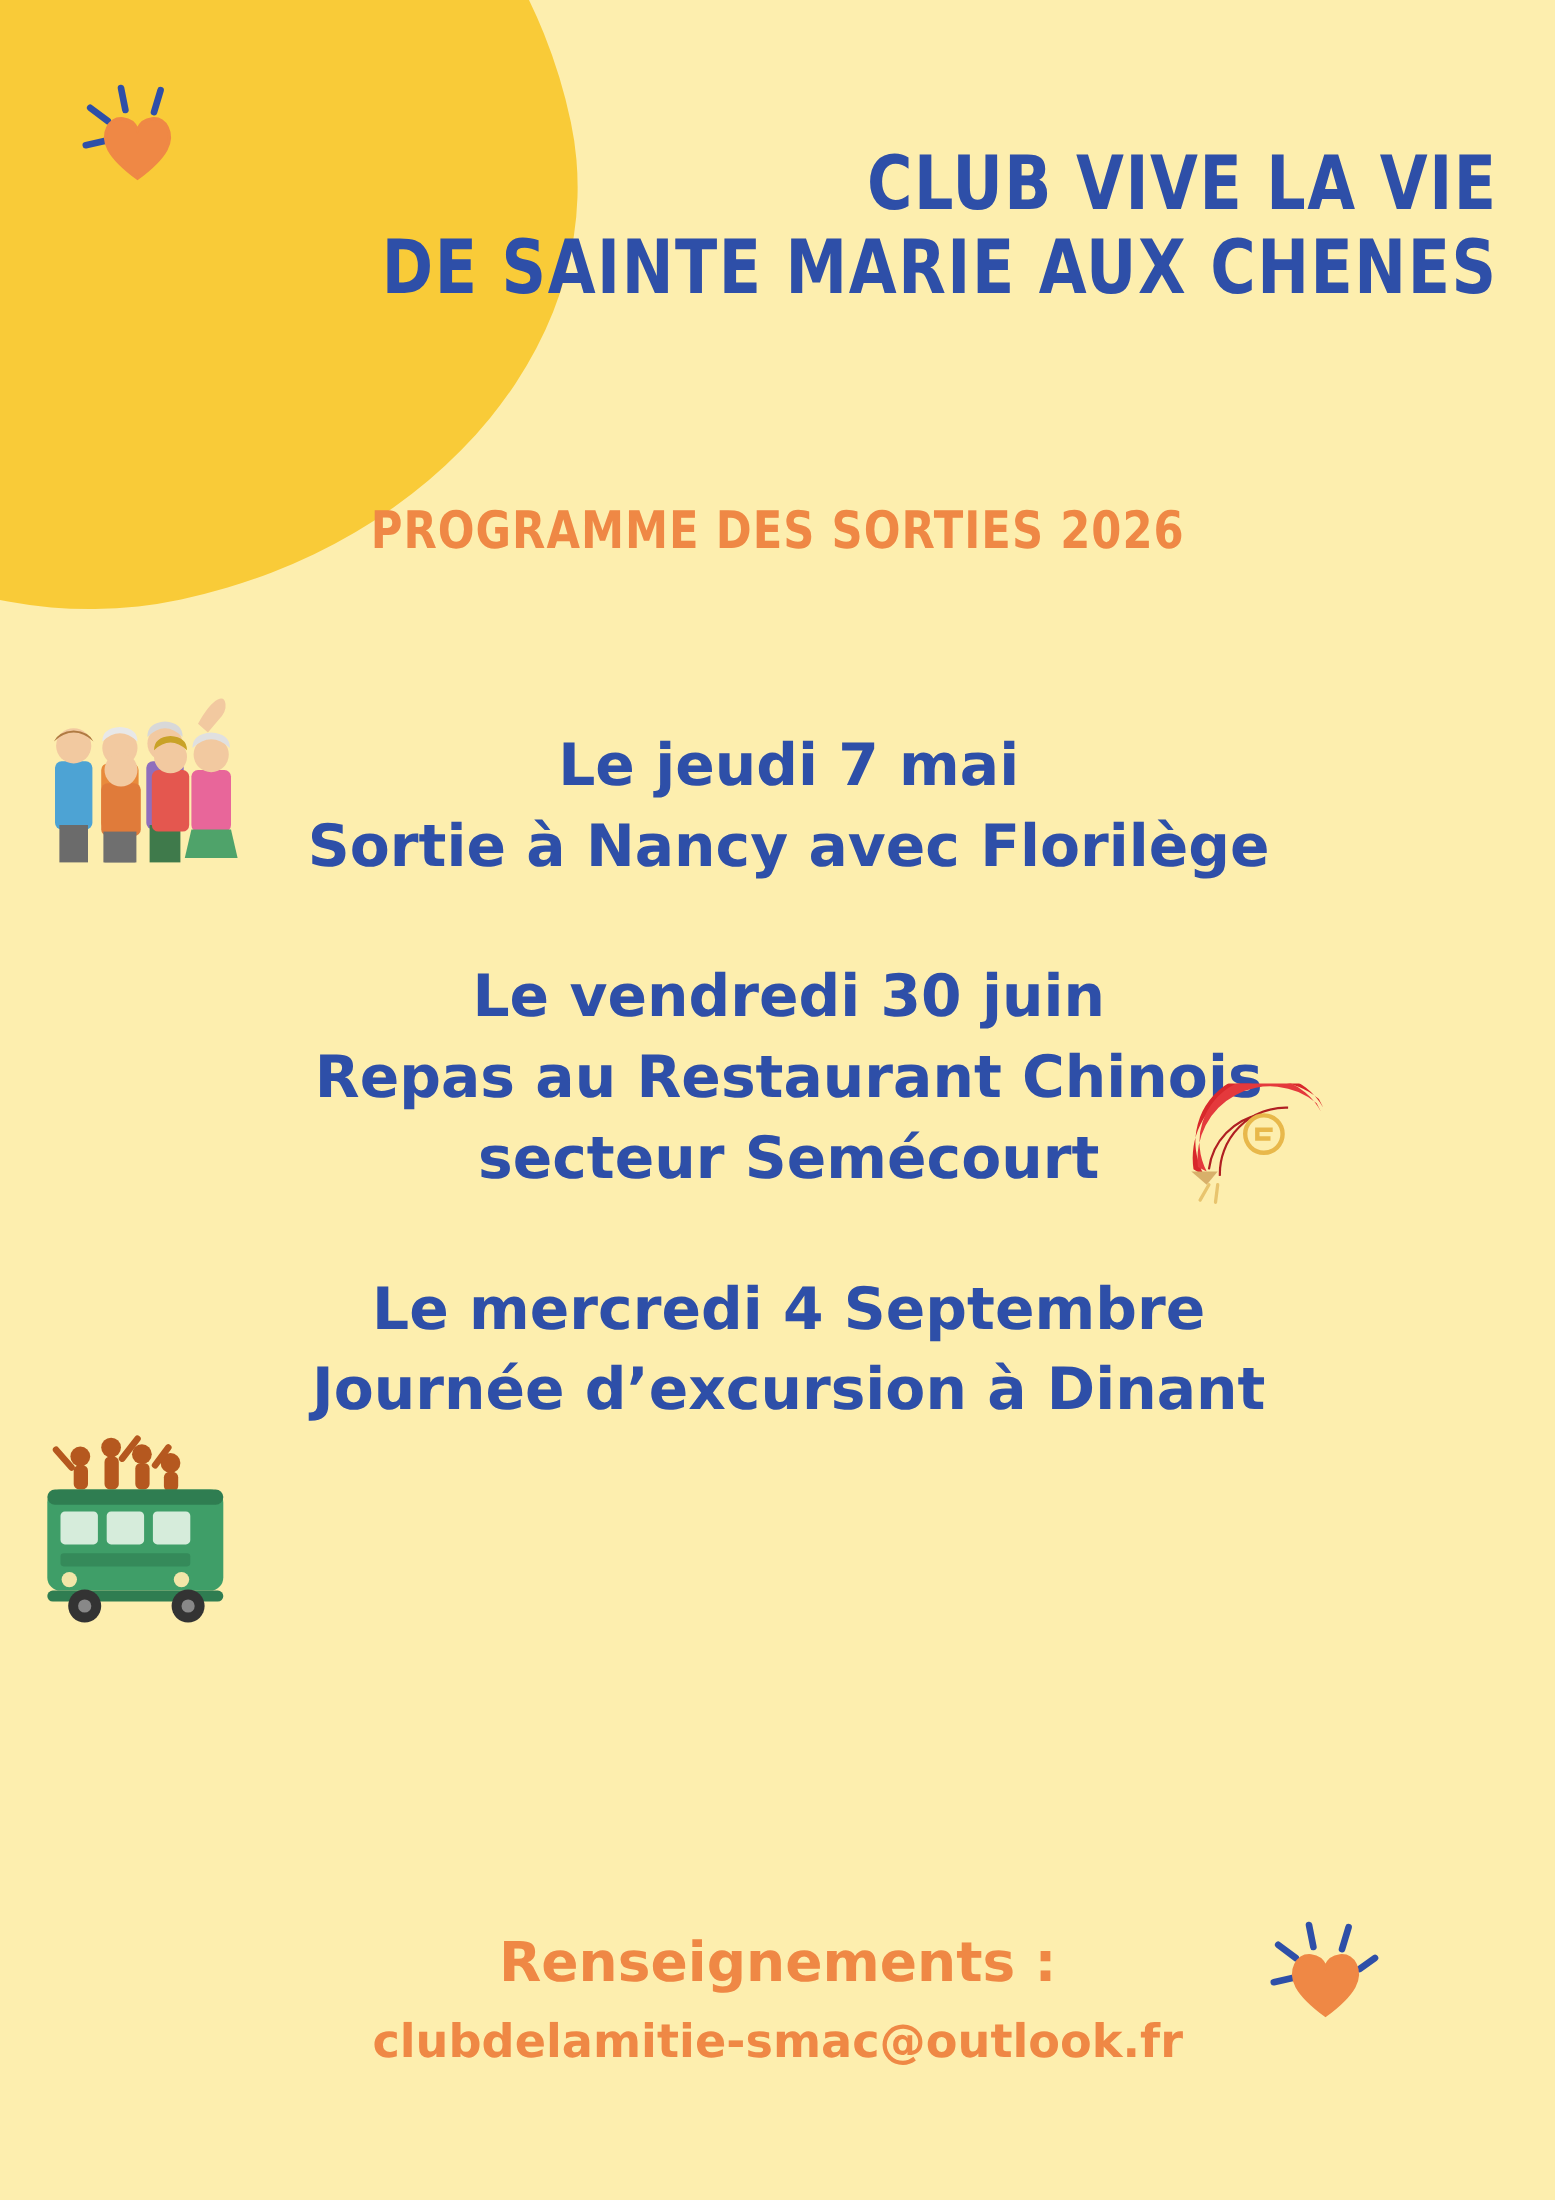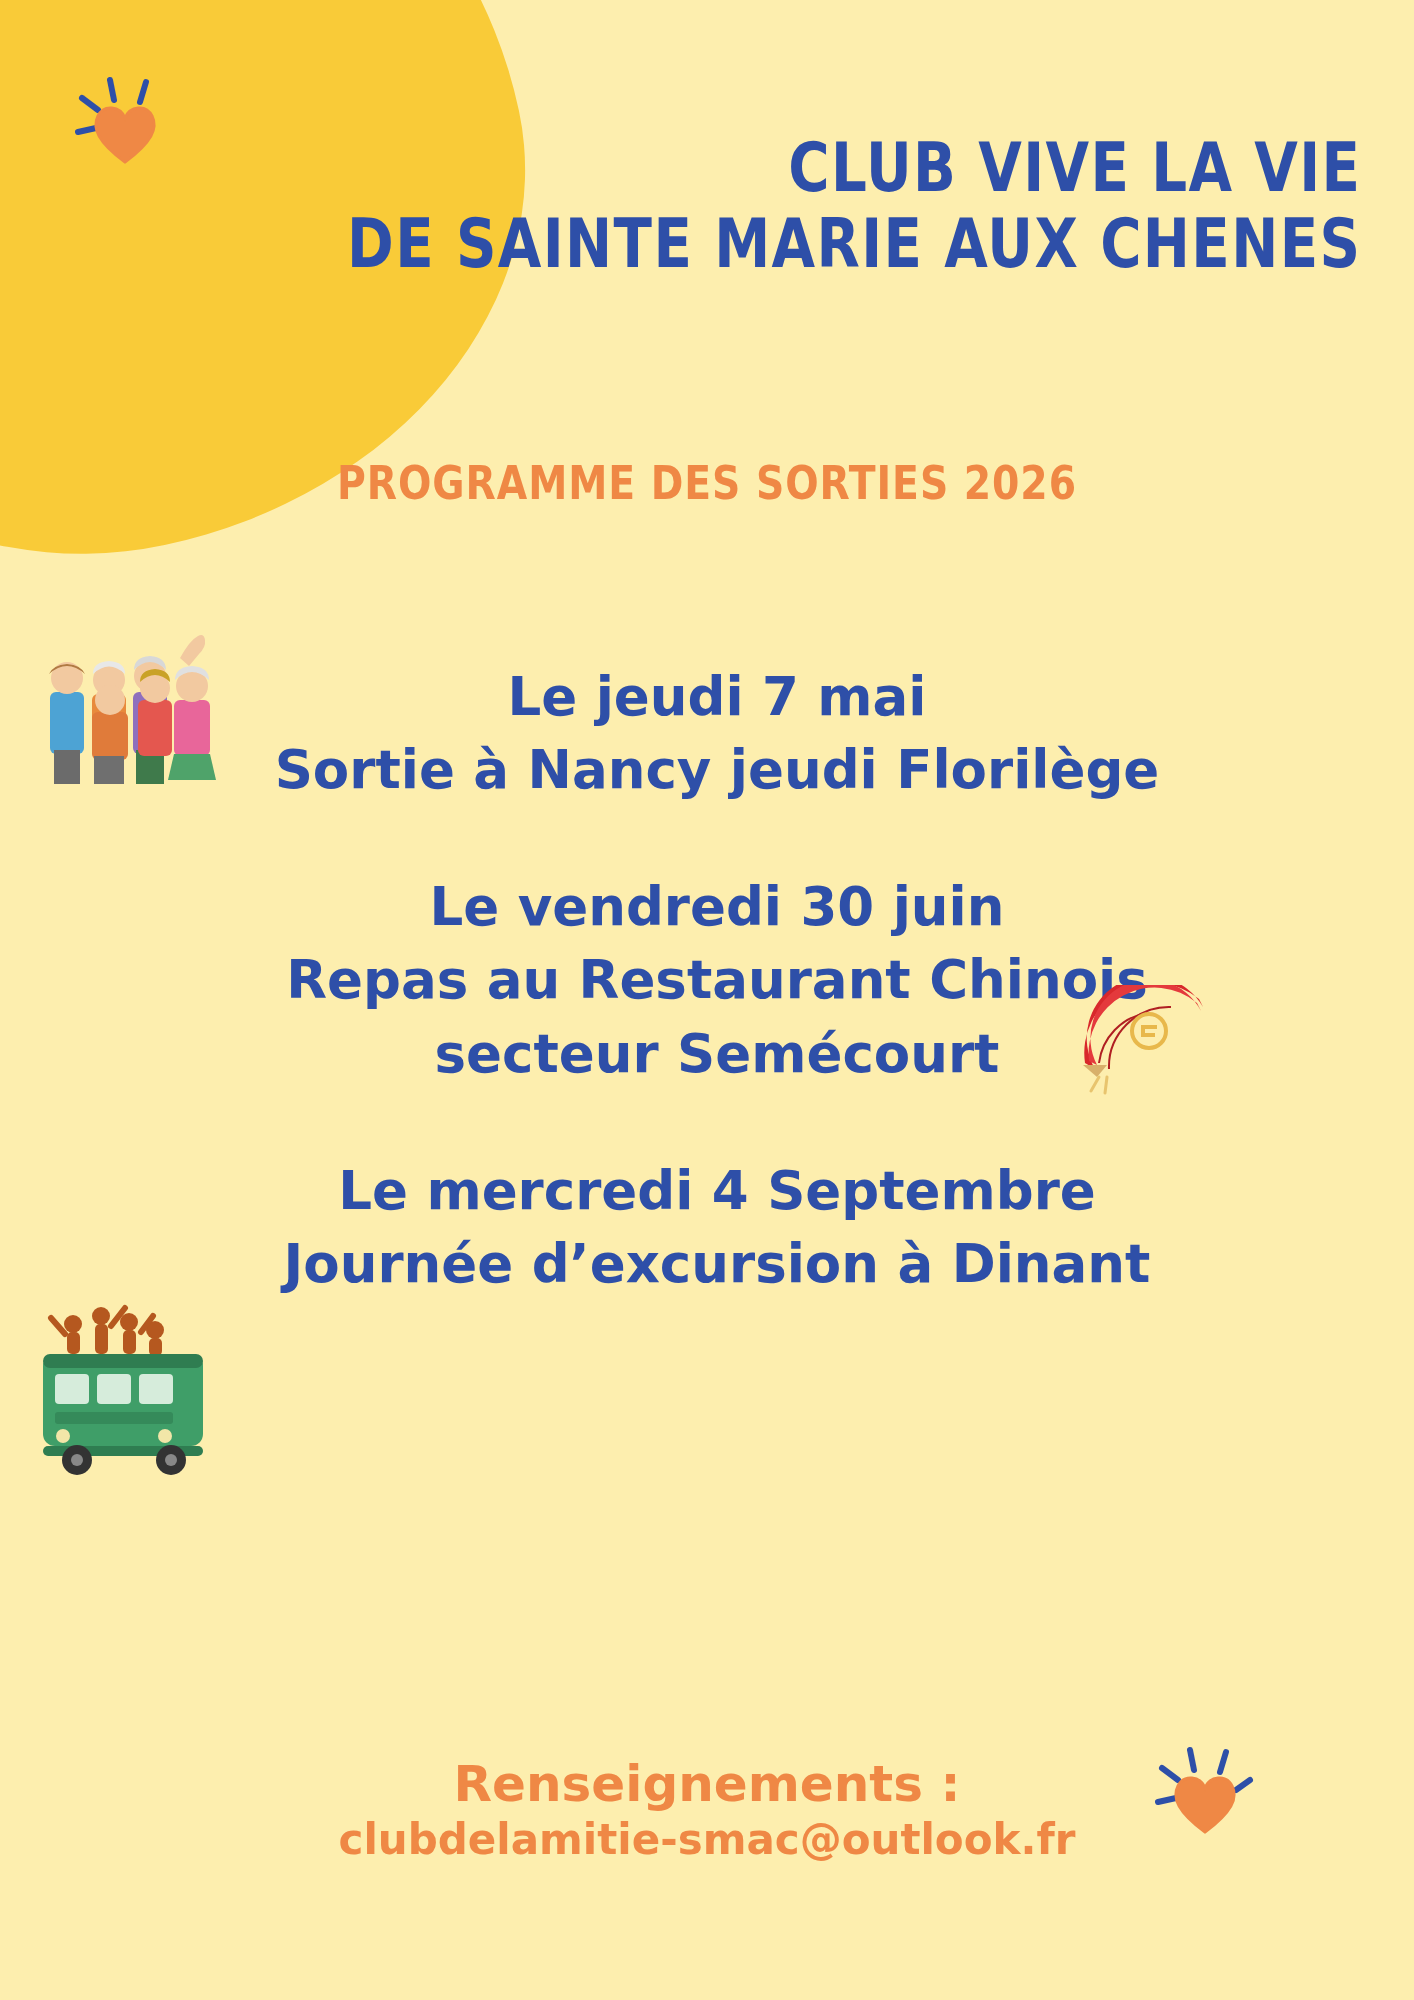--- a/index.html
+++ b/index.html
@@ -105,21 +105,21 @@
   .footer {
     position: absolute;
     top: 1755px;
     left: 0;
     width: 100%;
     text-align: center;
     color: #ef8845;
     font-family: "DejaVu Sans", "Liberation Sans", sans-serif;
     font-weight: bold;
   }
-  .footer .renseignements { font-size: 50px; display: block; margin-bottom: 2px; }
+  .footer .renseignements { font-size: 50px; display: block; margin-bottom: 18px; }
   .footer .email { font-size: 42px; display: block; }
 </style>
 </head>
 <body>
 
 <div class="blob"></div>
 
 <div class="page">
 
   <span class="heart-icon heart-top">
@@ -241,21 +241,21 @@
       <circle cx="52" cy="160" r="6" fill="#888"></circle>
       <circle cx="146" cy="160" r="15" fill="#333"></circle>
       <circle cx="146" cy="160" r="6" fill="#888"></circle>
     </svg>
   </span>
 
   <div class="events">
 
     <div class="event">
       <span class="evt-line">Le jeudi 7 mai</span>
-      <span class="evt-line">Sortie à Nancy jeudi Florilège</span>
+      <span class="evt-line">Sortie à Nancy avec Florilège</span>
     </div>
 
     <div class="event">
       <span class="evt-line">Le vendredi 30 juin</span>
       <span class="evt-line">Repas au Restaurant Chinois</span>
       <span class="evt-line">secteur Semécourt</span>
     </div>
 
     <div class="event">
       <span class="evt-line">Le mercredi 4 Septembre</span>

